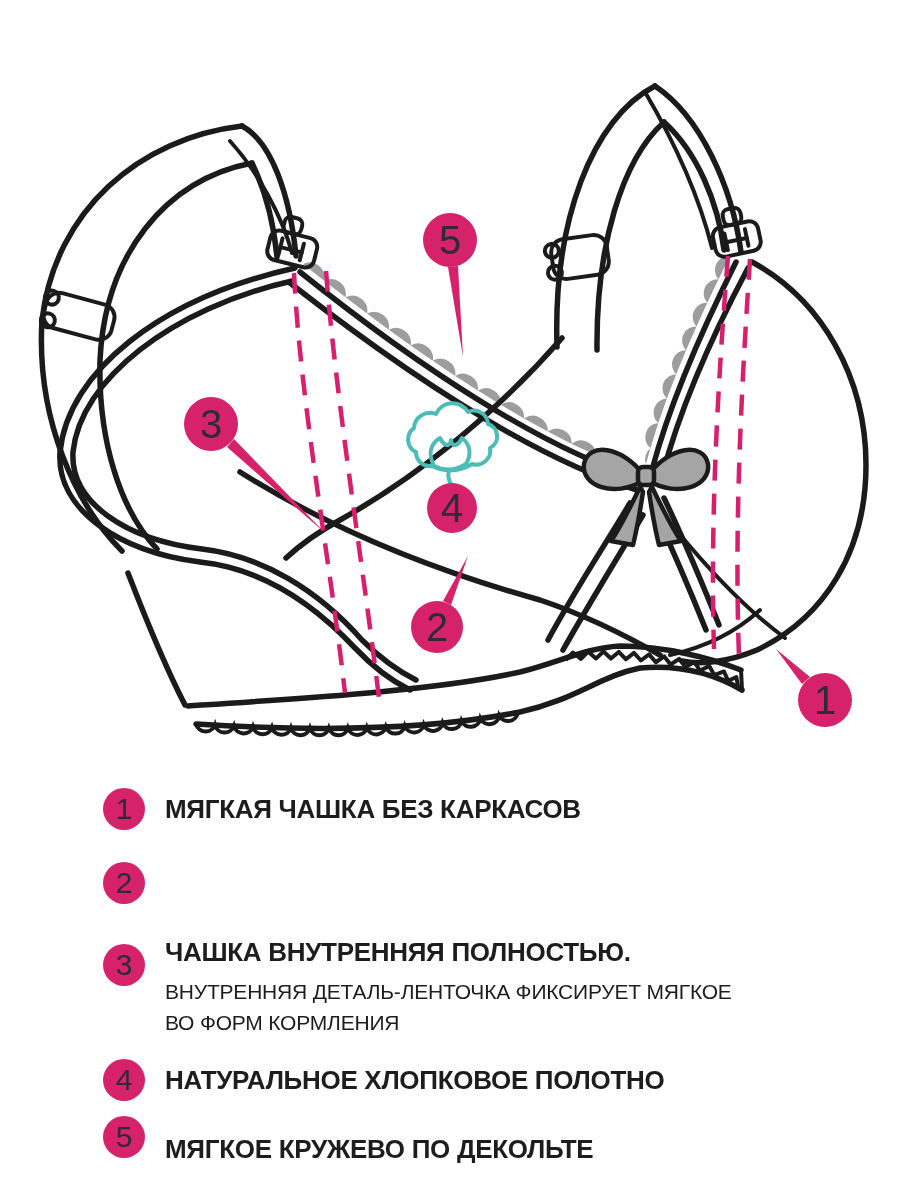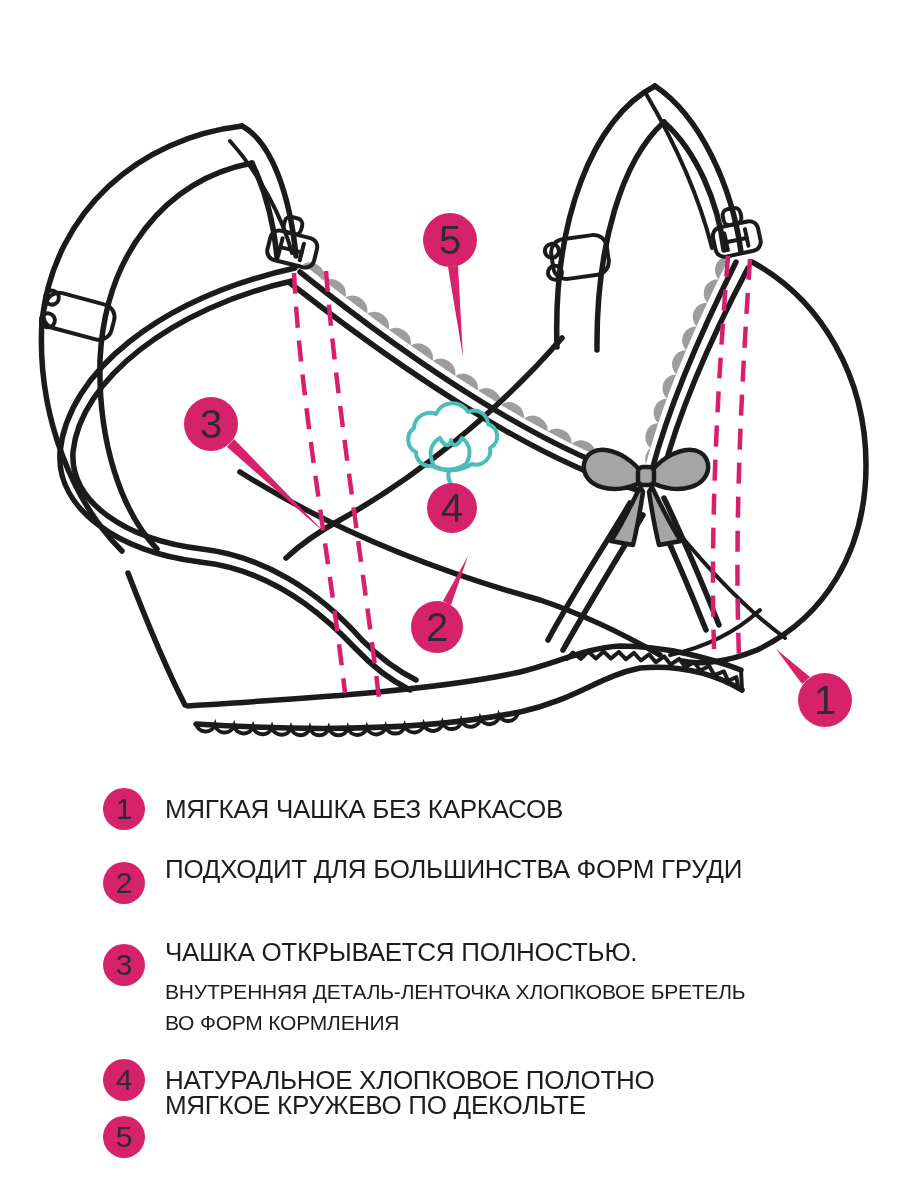--- a/index.html
+++ b/index.html
@@ -19,21 +19,21 @@
   .zig{fill:none;stroke:var(--line);stroke-width:4px;stroke-linejoin:round;}
   .teal{fill:none;stroke:var(--teal);stroke-width:4px;stroke-linecap:round;stroke-linejoin:round;}
   .bow{fill:var(--bow-gray);stroke:var(--line);stroke-width:4.5px;stroke-linejoin:round;}
   .badge{fill:var(--accent);}
   .leader{fill:var(--accent);stroke:none;}
   .cnum{fill:var(--number);font-size:40px;text-anchor:middle;font-family:"Liberation Sans",sans-serif;}
   .legend-badge{position:absolute;left:103px;width:42px;height:42px;border-radius:50%;
     background:var(--accent);color:var(--number);font-size:30px;display:flex;
     align-items:center;justify-content:center;}
   .legend-text{position:absolute;left:165px;color:var(--text);font-size:26px;line-height:35px;
-    letter-spacing:-0.3px;white-space:nowrap;}
+    letter-spacing:-0.3px;white-space:nowrap;font-weight:bold;}
   .legend-sub{position:absolute;left:165px;color:var(--text);font-size:21px;line-height:31px;
     letter-spacing:-0.2px;white-space:nowrap;}
 </style>
 </head>
 <body>
 
 <div class="canvas">
 
   <svg width="900" height="760" viewBox="0 0 900 760">
 
@@ -171,29 +171,28 @@
       <text class="cnum" x="825" y="714">1</text>
     </g>
   </svg>
 
   <div>
     <div class="legend-badge" style="top:788px">1</div>
     <div class="legend-text" style="top:792px">МЯГКАЯ ЧАШКА БЕЗ КАРКАСОВ</div>
 
     <div class="legend-badge" style="top:862px">2</div>
     <div class="legend-text" style="top:852px">
-      <div>ПОДХОДИТ ДЛЯ БОЛЬШИНСТВА ФОРМ ГРУДИ</div>
     </div>
 
     <div class="legend-badge" style="top:944px">3</div>
-    <div class="legend-text" style="top:935px">ЧАШКА ОТКРЫВАЕТСЯ ПОЛНОСТЬЮ.</div>
+    <div class="legend-text" style="top:935px">ЧАШКА ВНУТРЕННЯЯ ПОЛНОСТЬЮ.</div>
     <div class="legend-sub" style="top:976px">
-      <div>ВНУТРЕННЯЯ ДЕТАЛЬ-ЛЕНТОЧКА ХЛОПКОВОЕ БРЕТЕЛЬ</div>
+      <div>ВНУТРЕННЯЯ ДЕТАЛЬ-ЛЕНТОЧКА ФИКСИРУЕТ МЯГКОЕ</div>
       <div>ВО ФОРМ КОРМЛЕНИЯ</div>
     </div>
 
     <div class="legend-badge" style="top:1059px">4</div>
     <div class="legend-text" style="top:1063px">НАТУРАЛЬНОЕ ХЛОПКОВОЕ ПОЛОТНО</div>
 
     <div class="legend-badge" style="top:1116px">5</div>
-    <div class="legend-text" style="top:1088px">МЯГКОЕ КРУЖЕВО ПО ДЕКОЛЬТЕ</div>
+    <div class="legend-text" style="top:1132px">МЯГКОЕ КРУЖЕВО ПО ДЕКОЛЬТЕ</div>
   </div>
 </div>
 
 </body></html>

